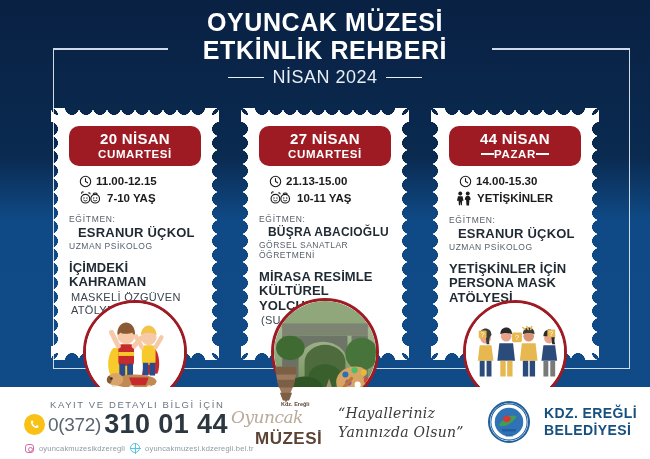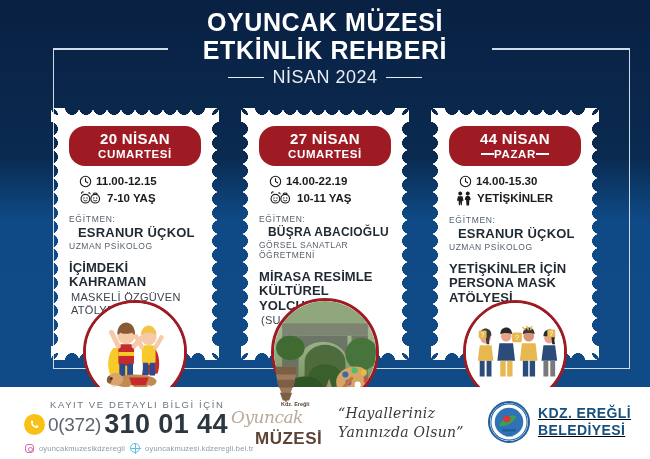--- a/index.html
+++ b/index.html
@@ -65,21 +65,21 @@
       linear-gradient(#000,#000) 50% 50%/calc(100% - 14px) calc(100% - 14px) no-repeat;
     mask:
       radial-gradient(circle var(--d) at 50% 0, transparent 98%, #000) 0 0/14px 14px repeat-x,
       radial-gradient(circle var(--d) at 50% 100%, transparent 98%, #000) 0 100%/14px 14px repeat-x,
       radial-gradient(circle var(--d) at 0 50%, transparent 98%, #000) 0 0/14px 14px repeat-y,
       radial-gradient(circle var(--d) at 100% 50%, transparent 98%, #000) 100% 0/14px 14px repeat-y,
       linear-gradient(#000,#000) 50% 50%/calc(100% - 14px) calc(100% - 14px) no-repeat;
   }
 
   .date-badge{
-    background:#9e1b24; color:#fff; border-radius:16px;
+    background:#9e1b24; color:#fff; border-radius:10px;
     padding:5px 10px 6px; text-align:center; margin:2px 6px 9px;
   }
   .date-main{ font-size:15px; font-weight:bold; letter-spacing:.3px; line-height:1.05;}
   .date-day{ font-size:11.5px; font-weight:bold; letter-spacing:.6px; margin-top:1px;}
   .date-day.rules{ display:flex; align-items:center; justify-content:center; }
   .date-day.rules i{ display:block; width:13px; height:1.6px; background:#fff;}
 
   .meta-row{
     display:flex; align-items:center; gap:4px;
     margin:0 0 3px 16px; color:#1b1b1b; font-size:11.5px; font-weight:bold;
@@ -128,21 +128,21 @@
                  border-left:1.2px solid #5bc3e0;}
   .globe::before{ content:""; position:absolute; left:-1.2px; top:3.9px; width:11px; height:0;
                  border-top:1.2px solid #5bc3e0;}
 
   .slogan{
     position:absolute; left:338px; top:17px;
     font-family:"DejaVu Serif", serif; font-style:italic;
     font-size:14px; color:#3a3a3a; line-height:1.35; letter-spacing:.3px;
   }
 
-  .muni{ position:absolute; left:488px; top:14px; display:flex; align-items:center; gap:8px;text-decoration:underline;}
+  .muni{ position:absolute; left:488px; top:14px; display:flex; align-items:center; gap:14px;}
   .muni-seal{ width:42px; height:42px; border-radius:50%; background:#fff;
               border:2.5px solid #1f5fa0; position:relative; overflow:hidden; flex:none;}
   .muni-text{ font-size:14px; font-weight:bold; color:#17507f; line-height:1.18; letter-spacing:.4px;}
 
   
   .museum-logo{ position:absolute; left:225px; bottom:2px; width:112px; height:84px;}
   .mus-vase{ position:absolute; left:48px; top:-8px; width:26px; height:40px;}
   .mus-kdz{ position:absolute; left:56px; top:28px; font-size:5.5px; font-weight:bold; color:#5c4334;}
   .mus-oyuncak{
     position:absolute; left:6px; top:34px; font-family:"DejaVu Serif", serif;
@@ -263,21 +263,21 @@
         <div class="date-badge">
           <div class="date-main">27 NİSAN</div>
           <div class="date-day">CUMARTESİ</div>
         </div>
 
         <div class="meta-row">
           <svg width="13" height="13" viewBox="0 0 20 20">
             <circle cx="10" cy="10" r="8" fill="none" stroke="#1b1b1b" stroke-width="1.7"></circle>
             <path d="M10 5.5V10l3.2 2" fill="none" stroke="#1b1b1b" stroke-width="1.7" stroke-linecap="round"></path>
           </svg>
-          <span>14.00-22.19</span>
+          <span>21.13-15.00</span>
         </div>
 
         <div class="meta-row">
           <svg width="24" height="14" viewBox="0 0 34 20">
             <path d="M4 4c-1.2-2 1-3.4 2.4-2.2M13 3.2c1.4-1.6 3-.2 2.4 1.4" stroke="#1b1b1b" stroke-width="1.5" fill="none"></path>
             <circle cx="9" cy="11" r="6.2" fill="none" stroke="#1b1b1b" stroke-width="1.6"></circle>
             <circle cx="7" cy="10" r="1" fill="#1b1b1b"></circle>
               <circle cx="11.2" cy="10" r="1" fill="#1b1b1b"></circle>
             <path d="M6.6 13.2c1.4 1.4 3.4 1.4 4.8 0" stroke="#1b1b1b" stroke-width="1.4" fill="none" stroke-linecap="round"></path>
             <circle cx="23" cy="11" r="6.2" fill="none" stroke="#1b1b1b" stroke-width="1.6"></circle>

